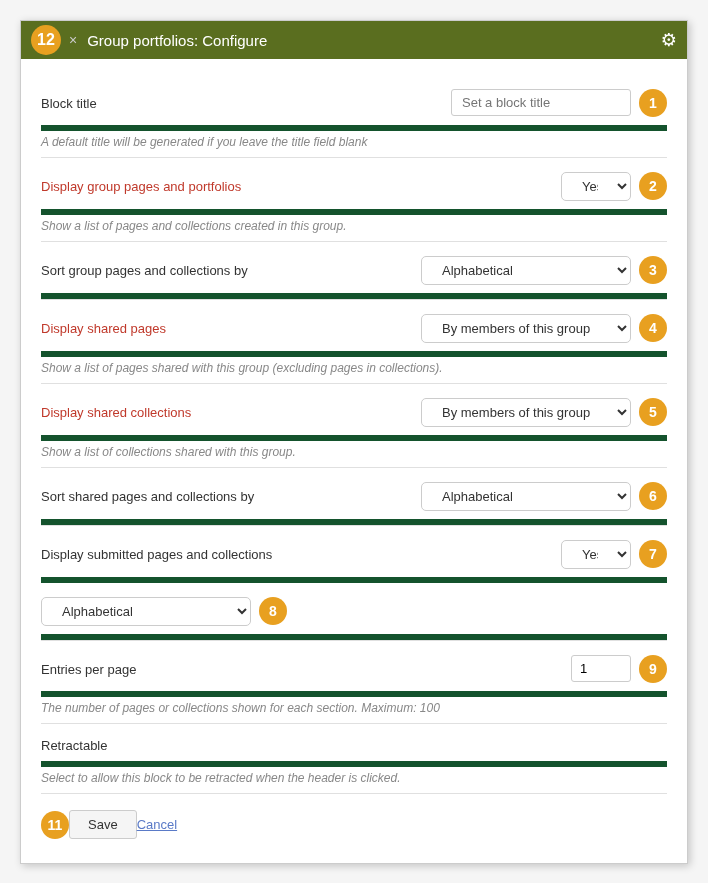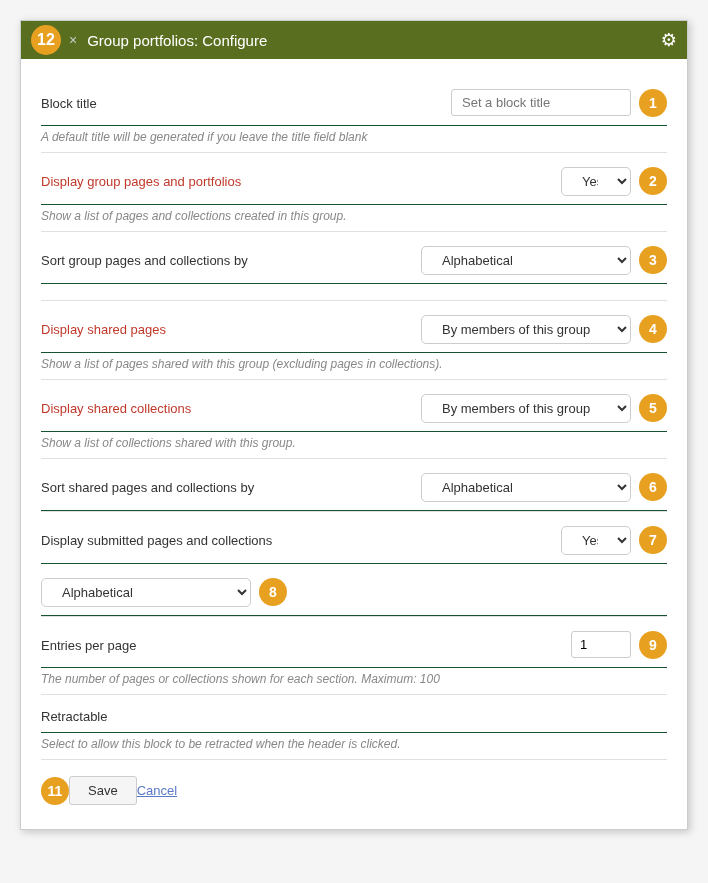--- a/index.html
+++ b/index.html
@@ -57,21 +57,21 @@
       font-size: 18px;
       cursor: pointer;
     }
     .content {
       padding: 16px 20px;
     }
     .form-row {
       display: flex;
       align-items: center;
       padding: 14px 0 8px 0;
-      border-bottom: 1px solid #14532d;
+      border-bottom: 6px solid #14532d;
       flex-wrap: wrap;
     }
     .form-row-label {
       flex: 1;
       color: #333;
       font-size: 13px;
       min-width: 200px;
     }
     .form-row-label.orange {
       color: #c0392b;
@@ -211,21 +211,21 @@
       <div class="form-row-control">
         <select class="wide">
           <option>Alphabetical</option>
           <option>Date</option>
           <option>Last modified</option>
         </select>
         <div class="badge-circle">3</div>
       </div>
     </div>
 
-    <div class="form-row" style="border-top: 1px solid #e0e0e0; margin-top:16px;">
+    <div class="form-row" style="border-top: 1px solid #e0e0e0; margin-top:0;">
       <div class="form-row-label orange">Display shared pages</div>
       <div class="form-row-control">
         <select class="wide">
           <option>By members of this group</option>
           <option>Everyone</option>
           <option>No</option>
         </select>
         <div class="badge-circle">4</div>
       </div>
     </div>

